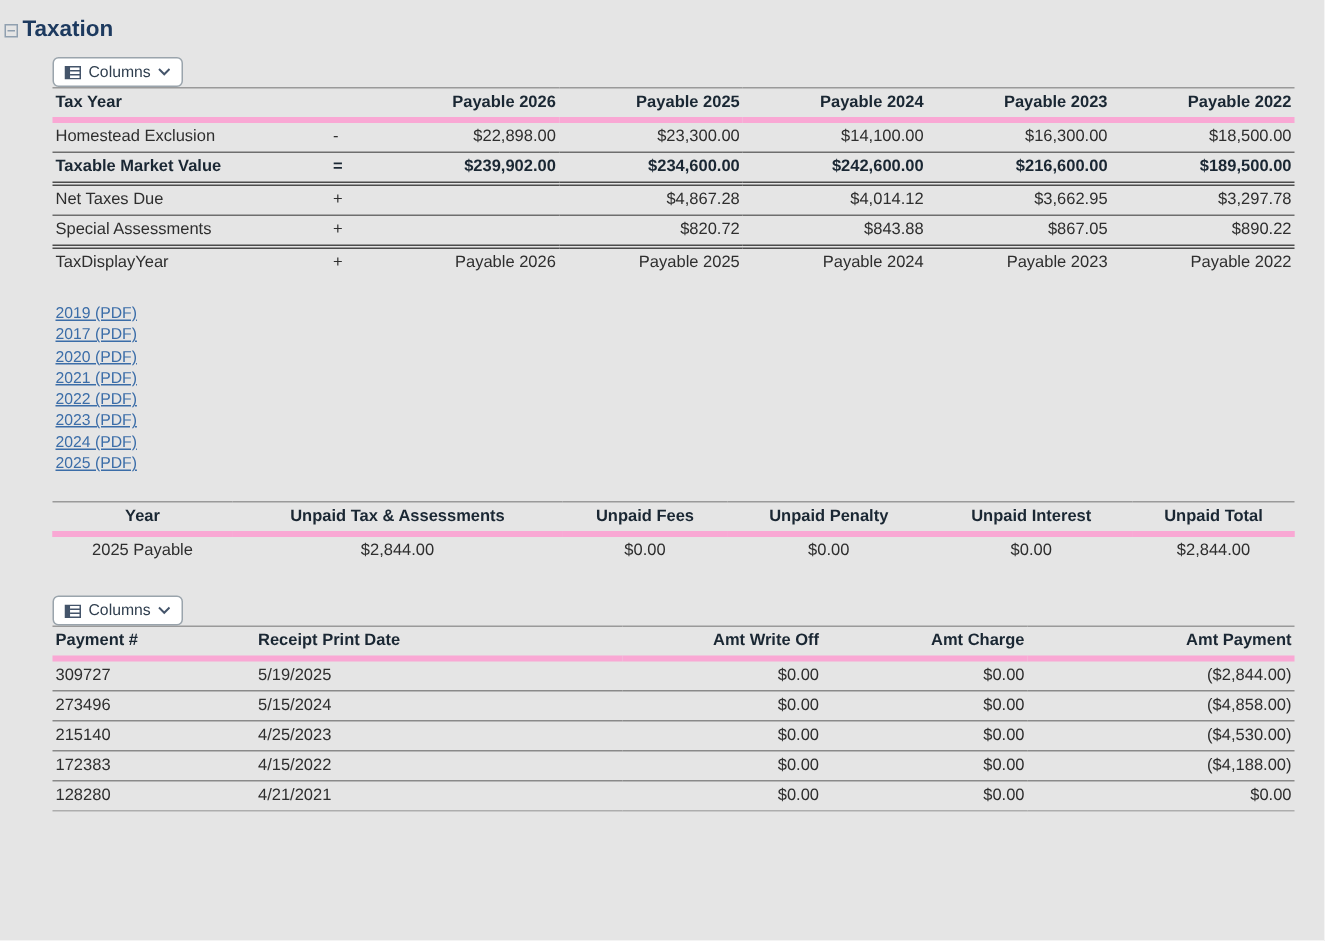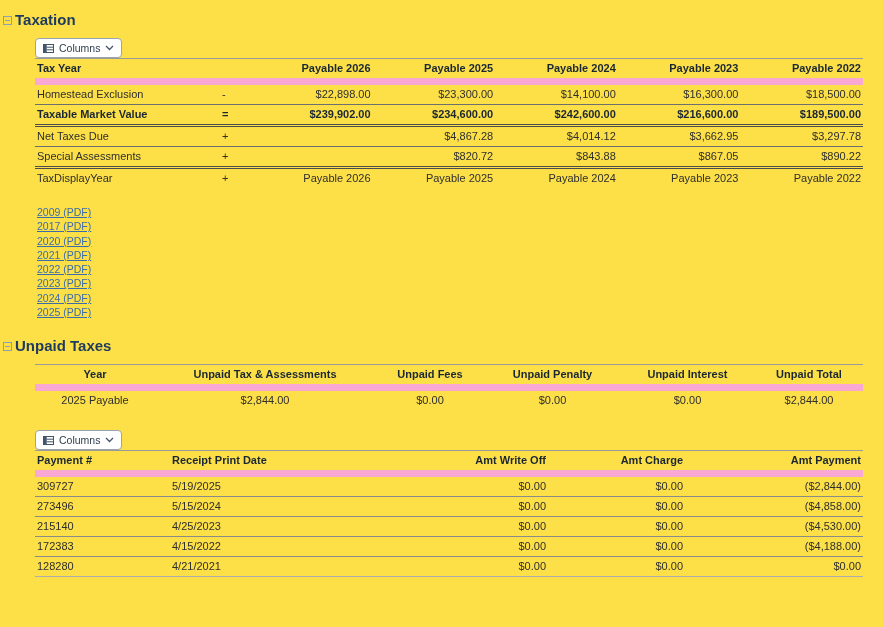--- a/index.html
+++ b/index.html
@@ -7,21 +7,21 @@
   body {
     font-family: "Liberation Sans", "DejaVu Sans", sans-serif;
     color: #2b2b2b;
     -webkit-font-smoothing: antialiased;
   }
   .page {
     width: 883px;
     height: 627px;
     padding: 11px 21px 5px 3px;
     overflow: hidden;
-    background: #fde047;
+    background: #e5e5e5;
   }
 
   
   .sec-header {
     display: flex;
     align-items: center;
     gap: 3px;
     color: #1d3a5f;
     font-size: 15px;
     font-weight: bold;
@@ -77,21 +77,21 @@
   }
   th, td {
     padding: 3px 2px;
     line-height: 13px;
     white-space: nowrap;
     overflow: hidden;
   }
   th {
     font-weight: bold;
     color: #1a2733;
-    border-bottom: 7px solid #f9a8d4;
+    border-bottom: 4px solid #f9a8d4;
   }
   thead tr { border-top: 1px solid #9a9a9a; }
   td { color: #2e2e2e; border-bottom: 1px solid #6e6e6e; }
 
   
   .taxation-table th, .taxation-table td { text-align: right; }
   .taxation-table th:nth-child(1), .taxation-table td:nth-child(1),
   .taxation-table th:nth-child(2), .taxation-table td:nth-child(2) { text-align: left; }
   .taxation-table col.c-label { width: 185px; }
   .taxation-table col.c-sign  { width: 30px; }
@@ -229,36 +229,32 @@
             <td>Payable 2024</td>
             <td>Payable 2023</td>
             <td>Payable 2022</td>
           </tr>
         </tbody>
     </table>
   </section>
 
   <section class="sec-tax-statements">
     <div class="links-list">
-        <a href="#" class="pdf-link">2009 (PDF)</a>
+        <a href="#" class="pdf-link">2019 (PDF)</a>
         <a href="#" class="pdf-link">2017 (PDF)</a>
         <a href="#" class="pdf-link">2020 (PDF)</a>
         <a href="#" class="pdf-link">2021 (PDF)</a>
         <a href="#" class="pdf-link">2022 (PDF)</a>
         <a href="#" class="pdf-link">2023 (PDF)</a>
         <a href="#" class="pdf-link">2024 (PDF)</a>
         <a href="#" class="pdf-link">2025 (PDF)</a>
       </div>
   </section>
 
   <section class="sec-unpaid">
-    <div class="sec-header">
-      <span class="collapse-box"></span>
-      <span>Unpaid Taxes</span>
-    </div>
     <table class="unpaid-table">
       <colgroup>
         <col class="u1">
           <col class="u2">
           <col class="u3">
           <col class="u4">
           <col class="u5">
           <col>
       </colgroup>
       <thead>

